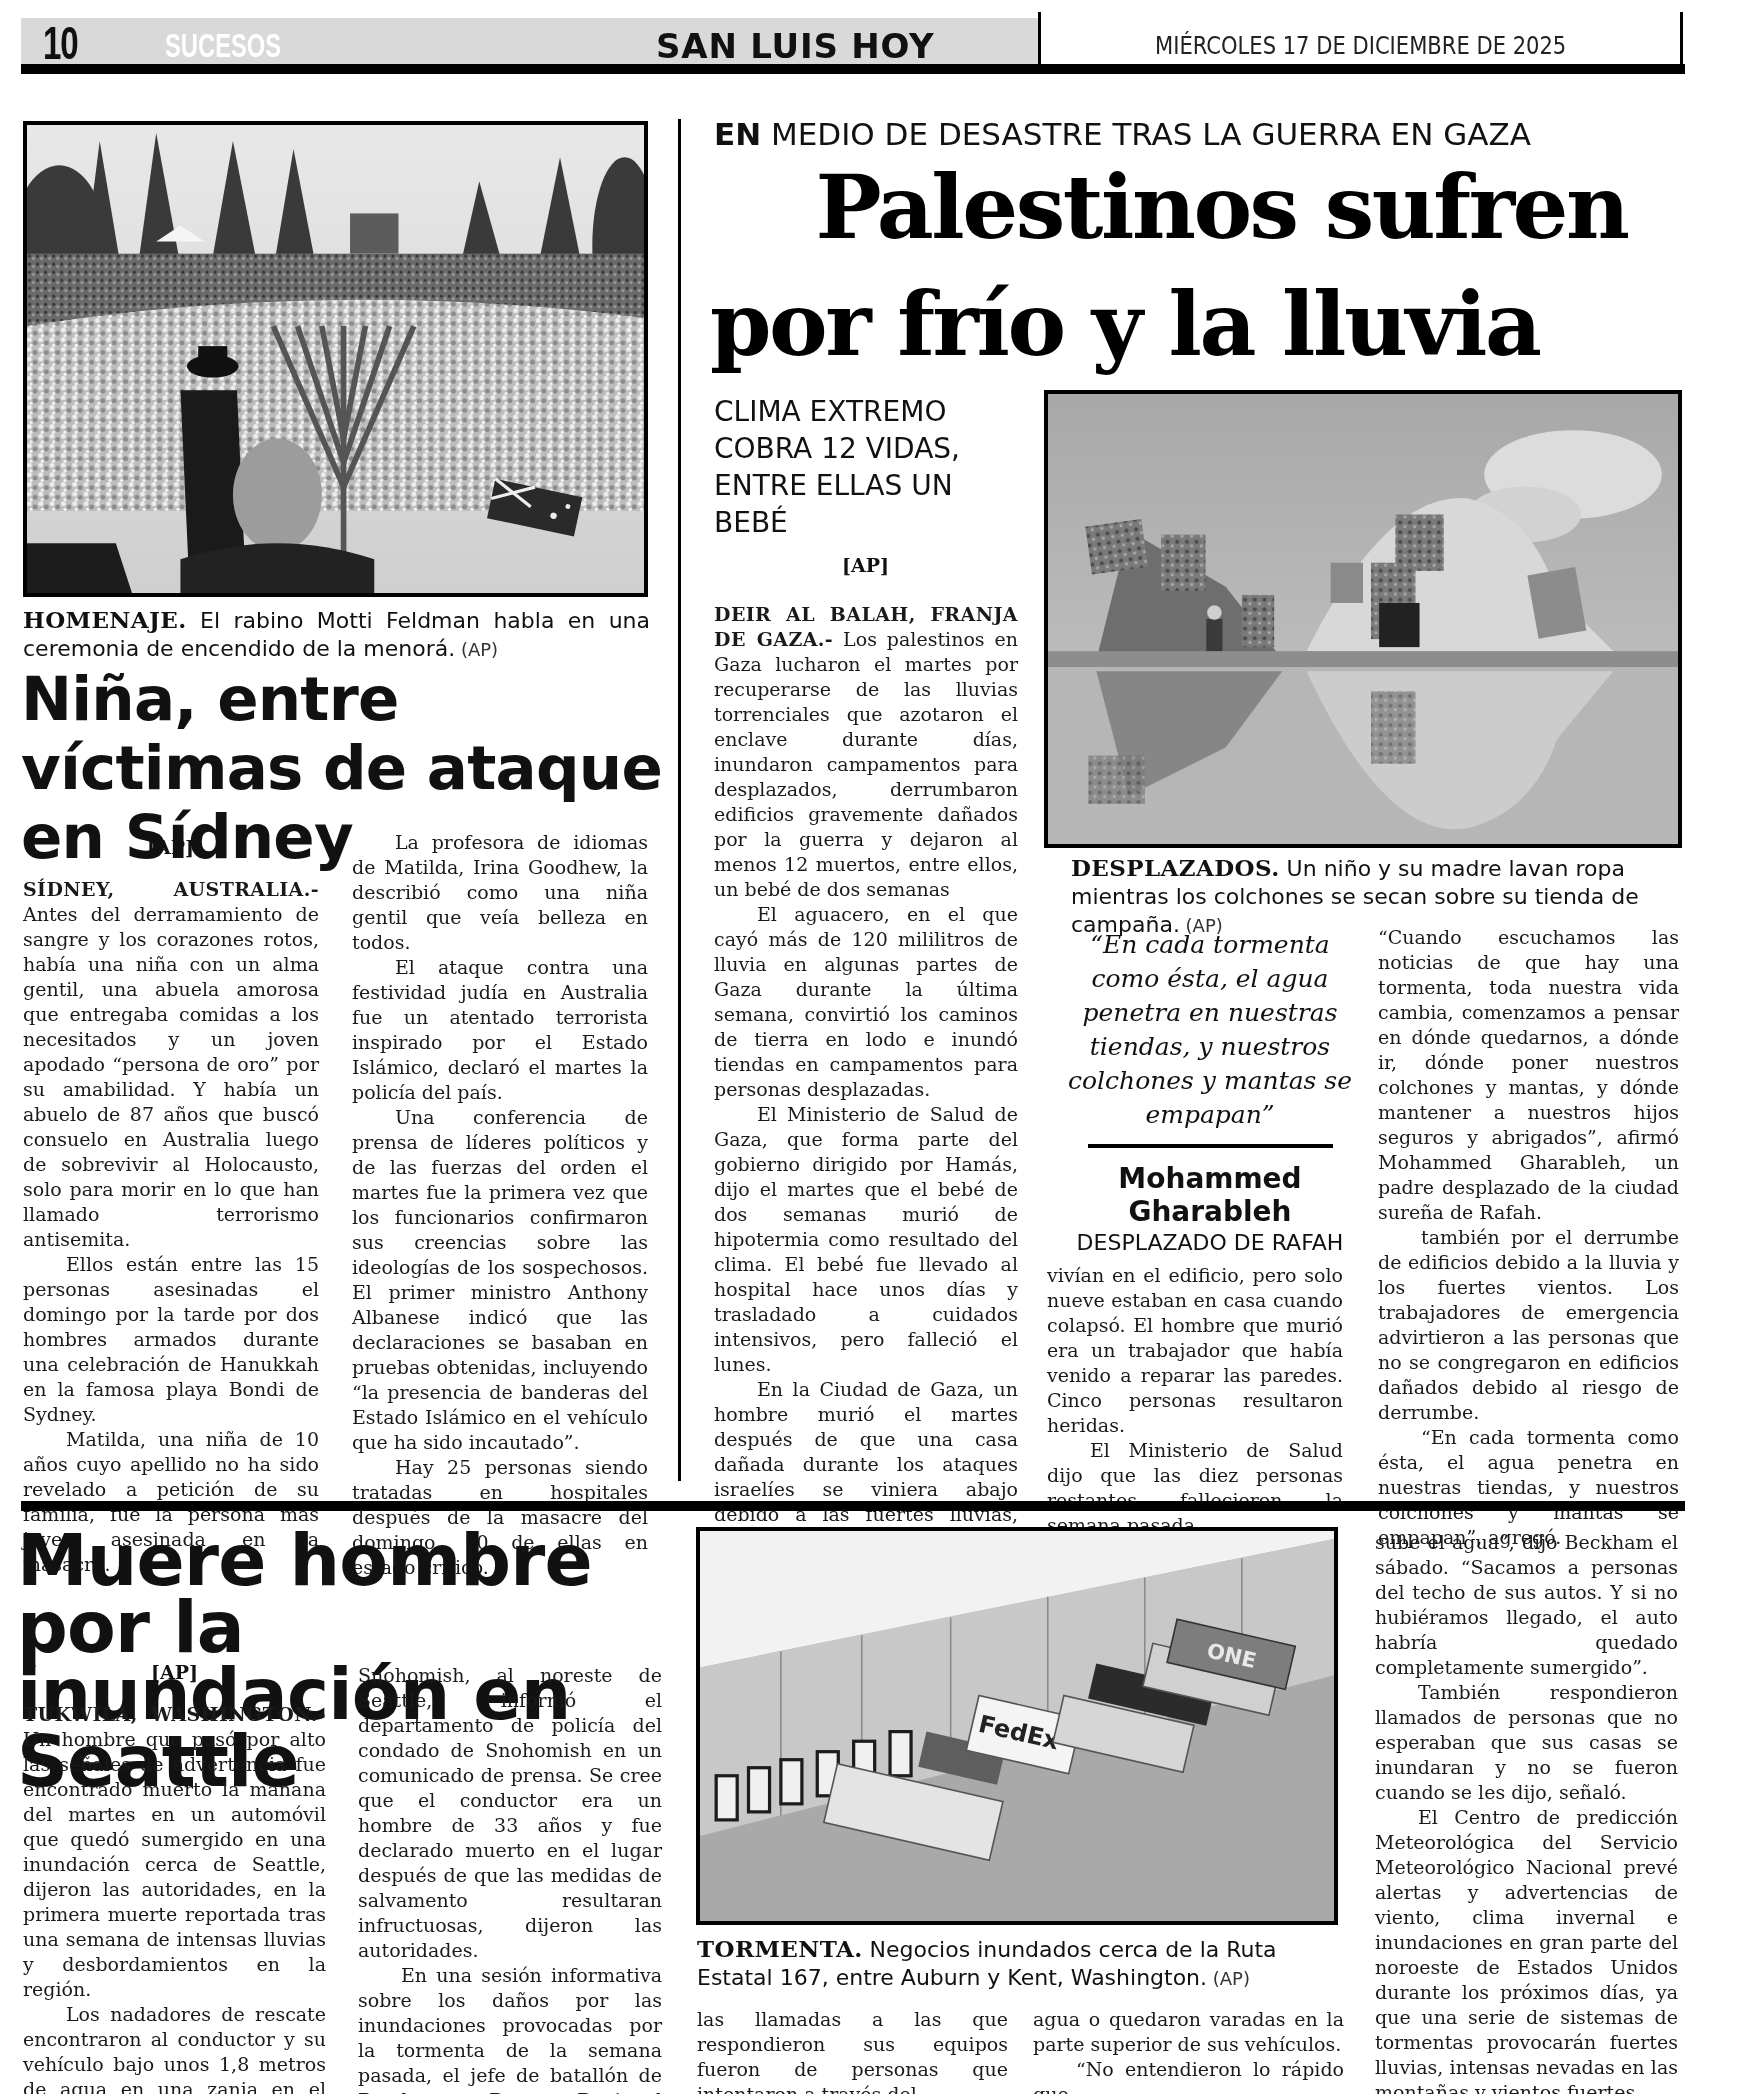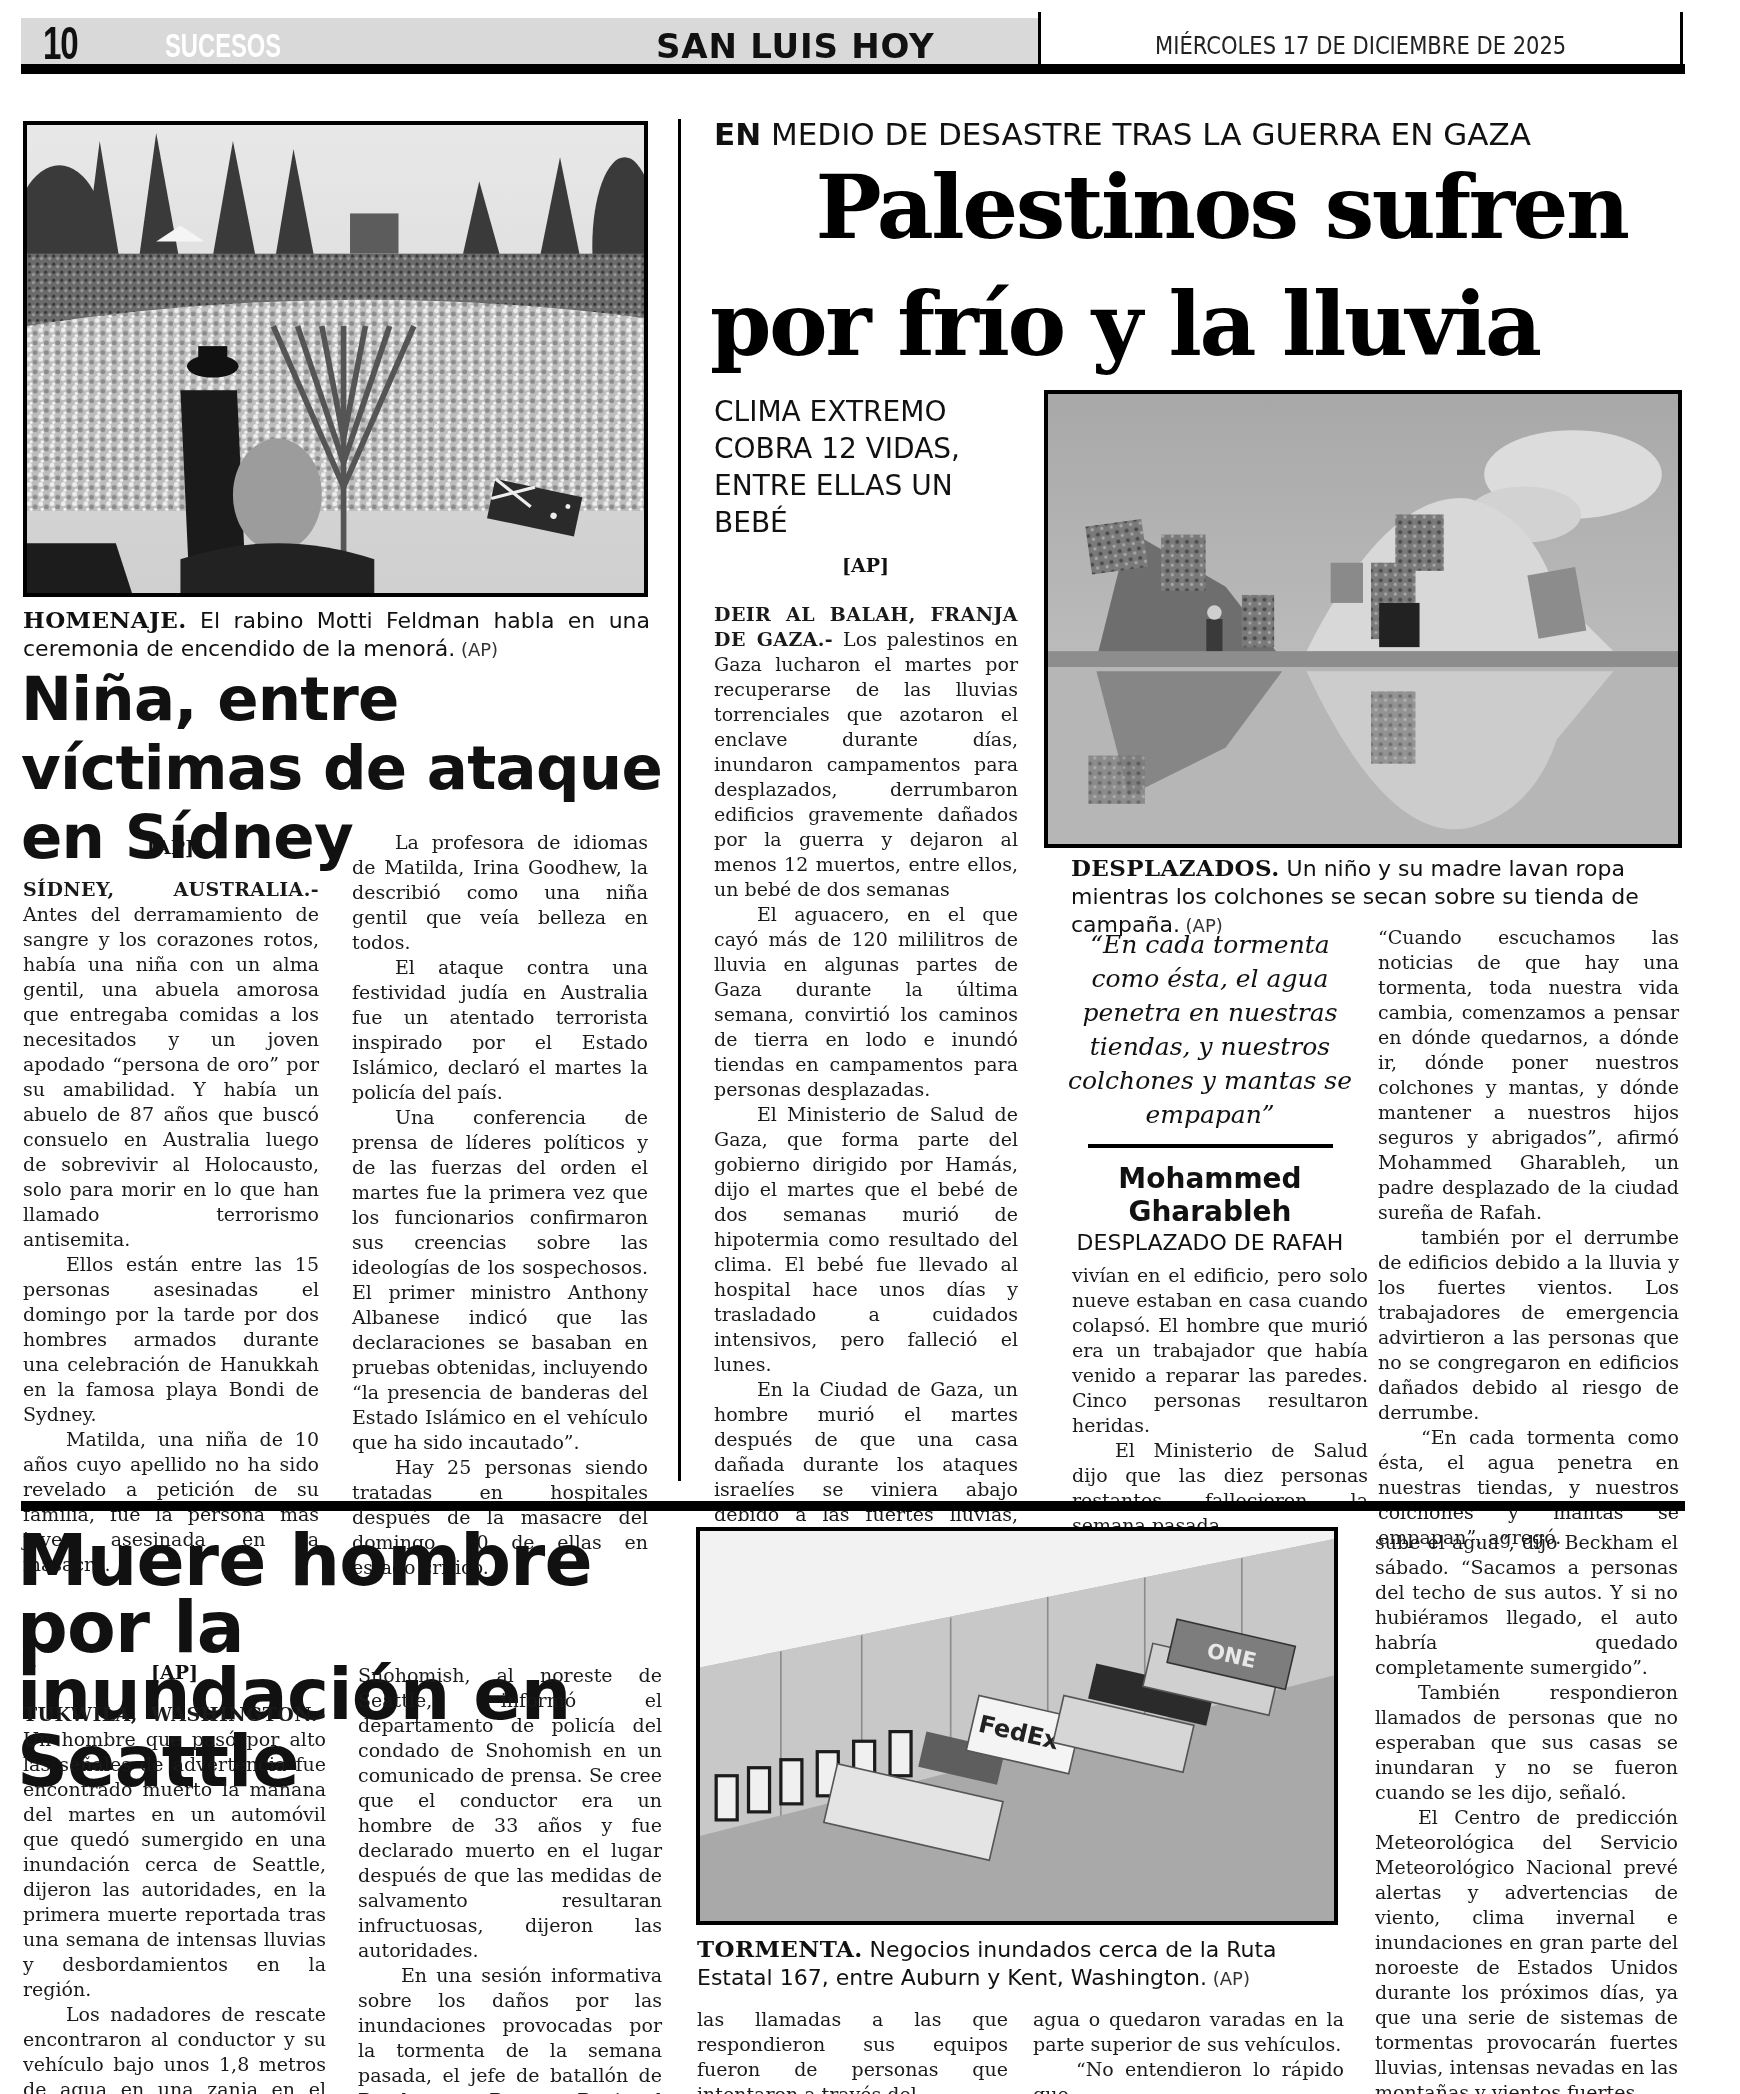--- a/index.html
+++ b/index.html
@@ -206,21 +206,21 @@
   <p>Miembros de la familia al-Hosari dijeron que 30 personas</p>
 </div>
 
 <div class="abs" style="left:1056px; top:928px; width:308px;">
   <div class="pq-text">“En cada tormenta como ésta, el agua penetra en nuestras tiendas, y nuestros colchones y mantas se empapan”</div>
   <div class="pq-rule" style="margin:11.5px auto 14.7px; width:245px;"></div>
   <div class="pq-name">Mohammed Gharableh</div>
   <div class="pq-role">DESPLAZADO DE RAFAH</div>
 </div>
 
-<div class="abs col" style="left:1047px; top:1263px; width:296px;margin-left:25px;">
+<div class="abs col" style="left:1047px; top:1263px; width:296px;">
   <p>vivían en el edificio, pero solo nueve estaban en casa cuando colapsó. El hombre que murió era un trabajador que había venido a reparar las paredes. Cinco personas resultaron heridas.</p>
   <p>El Ministerio de Salud dijo que las diez personas restantes fallecieron la semana pasada,</p>
 </div>
 
 <div class="abs col" style="left:1378px; top:925px; width:301px;">
   <p>“Cuando escuchamos las noticias de que hay una tormenta, toda nuestra vida cambia, comenzamos a pensar en dónde quedarnos, a dónde ir, dónde poner nuestros colchones y mantas, y dónde mantener a nuestros hijos seguros y abrigados”, afirmó Mohammed Gharableh, un padre desplazado de la ciudad sureña de Rafah.</p>
   <p>también por el derrumbe de edificios debido a la lluvia y los fuertes vientos. Los trabajadores de emergencia advirtieron a las personas que no se congregaron en edificios dañados debido al riesgo de derrumbe.</p>
   <p>“En cada tormenta como ésta, el agua penetra en nuestras tiendas, y nuestros colchones y mantas se empapan”, agregó.</p>
 </div>
 

